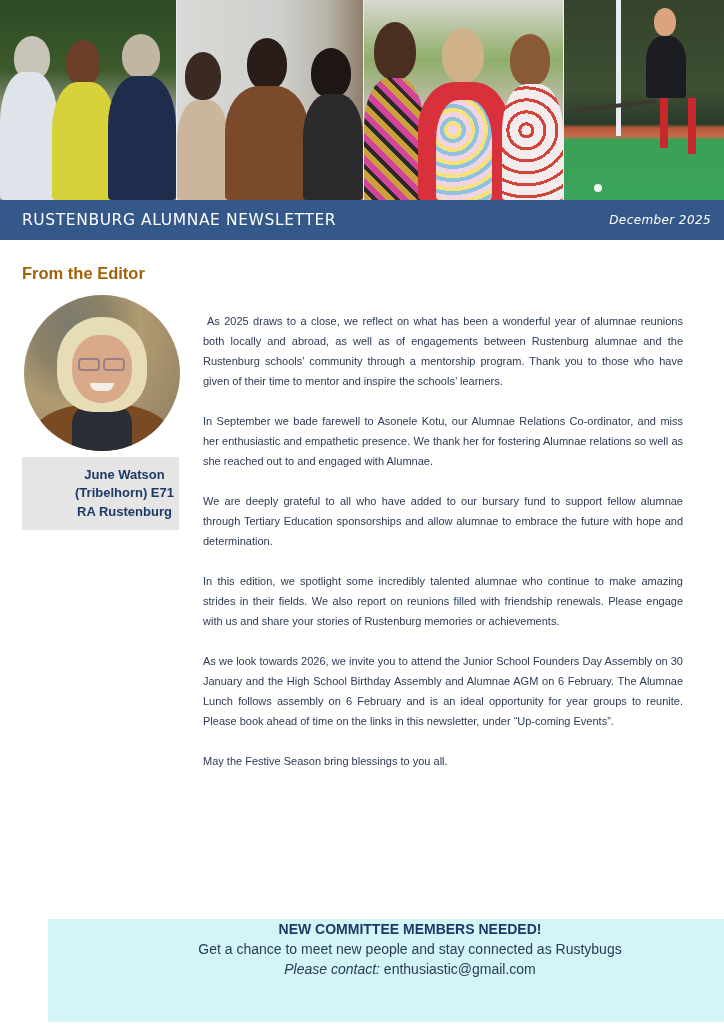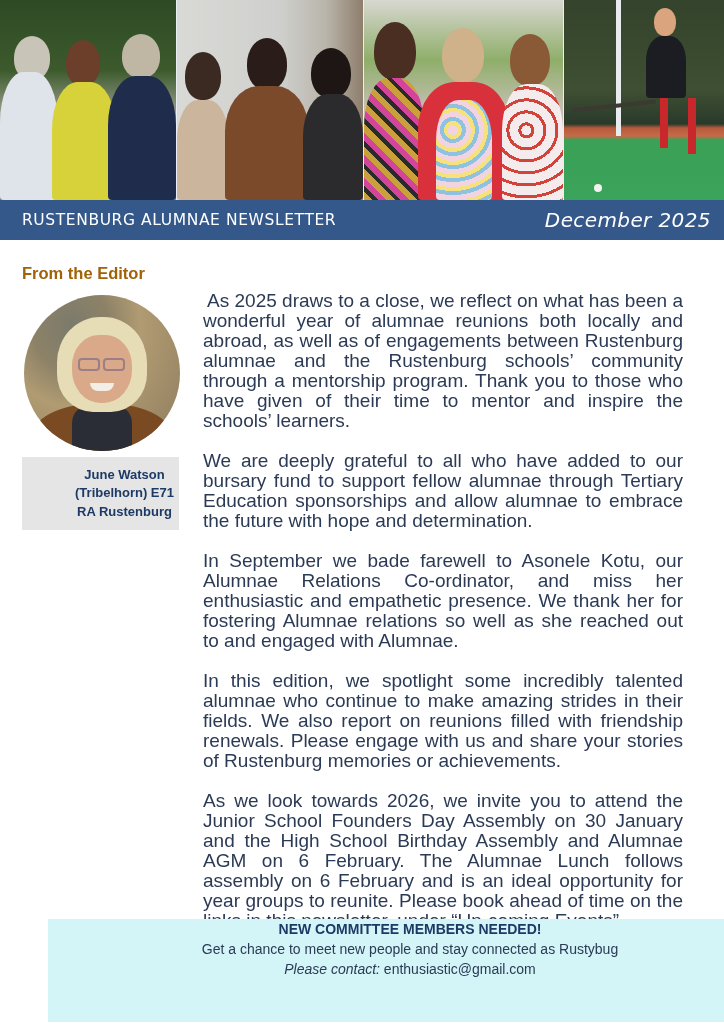--- a/index.html
+++ b/index.html
@@ -23,41 +23,41 @@
   .p3 { background: linear-gradient(180deg, #d8d8d0 0%, #8fae6a 30%, #c5c0b3 55%, #b49a8a 100%); }
   
   .p4 { background: linear-gradient(180deg, #34432b 0%, #3e4f33 45%, #2a3a2a 62%, #b65a3d 64%, #c66a48 68%, #3aa157 70%, #3aa45a 100%); }
 
   .head { border-radius: 50% 50% 45% 45%; }
   .body-shape { border-radius: 40% 40% 4px 4px; }
 
   
   .banner { position: absolute; left: 0; top: 200px; width: 724px; height: 40px; background: #34588a; display: flex; align-items: center; justify-content: space-between; padding: 0 13px 0 22px; }
   .banner-title { color: #ffffff; font-family: "DejaVu Sans", sans-serif; font-size: 15.5px; letter-spacing: 0.6px; font-weight: normal; }
-  .banner-date { color: #ffffff; font-family: "DejaVu Sans", sans-serif; font-size: 20px; font-style: italic; letter-spacing: 0.4px; }
+  .banner-date { color: #ffffff; font-family: "DejaVu Sans", sans-serif; font-size: 12px; font-style: italic; letter-spacing: 0.4px; }
 
   
   .editor-heading { position: absolute; left: 22px; top: 264px; font-size: 16.5px; font-weight: bold; color: #a16207; }
   .editor-photo { position: absolute; left: 24px; top: 295px; width: 156px; height: 156px; border-radius: 50%; overflow: hidden;
     background: radial-gradient(ellipse at 30% 20%, #7b7a6c 0%, #8d8267 25%, #b09b72 45%, #a08c68 70%, #8a7a60 100%); }
   .editor-photo .hair { position: absolute; left: 33px; top: 22px; width: 90px; height: 95px; border-radius: 48% 48% 40% 40%; background: #e6dcb6; }
   .editor-photo .face { position: absolute; left: 48px; top: 40px; width: 60px; height: 68px; border-radius: 45% 45% 48% 48%; background: #d9a98a; }
   .editor-photo .glasses-l, .editor-photo .glasses-r { position: absolute; top: 63px; width: 22px; height: 13px; border: 2px solid #9b7f86; border-radius: 4px; }
   .editor-photo .glasses-l { left: 54px; }
   .editor-photo .glasses-r { left: 79px; }
   .editor-photo .smile { position: absolute; left: 66px; top: 88px; width: 24px; height: 8px; border-radius: 0 0 12px 12px; background: #f3eee6; }
   .editor-photo .jacket { position: absolute; left: 10px; top: 108px; width: 136px; height: 60px; border-radius: 50% 50% 0 0; background: #7a4a22; }
   .editor-photo .vest { position: absolute; left: 48px; top: 110px; width: 60px; height: 60px; border-radius: 30% 30% 0 0; background: #2a2d35; }
 
   .editor-namebox { position: absolute; left: 22px; top: 457px; width: 157px; height: 73px; background: #e5e5e5; display: flex; flex-direction: column; align-items: center; justify-content: center; padding-left: 48px; }
   .editor-namebox span { display: block; font-size: 13px; font-weight: bold; color: #1d3a66; line-height: 18.5px; text-align: center; }
 
   
   .letter { position: absolute; left: 203px; top: 291px; width: 480px; }
-  .letter p { font-size: 19px; line-height: 20px; color: #2b3a55; text-align: justify; margin-bottom: 20px; }
+  .letter p { font-size: 11px; line-height: 20px; color: #2b3a55; text-align: justify; margin-bottom: 20px; margin-top: 20px; }
   .letter p.first { text-indent: 4px; }
 
   
   .callout { position: absolute; left: 0; top: 919px; width: 724px; height: 103px; background: #d3f5f7; display: flex; flex-direction: column; align-items: center; padding-top: 0; margin-left: 48px; }
   .callout-title { font-size: 14px; font-weight: bold; color: #1d3a66; line-height: 20px; }
   .callout-line { font-size: 14px; color: #2b3a55; line-height: 20px; }
   .callout-contact-label { font-style: italic; }
 </style>
 </head>
 <body>
@@ -117,27 +117,27 @@
 </div>
 
 <div class="editor-namebox">
   <span>June Watson</span>
   <span>(Tribelhorn) E71</span>
   <span>RA Rustenburg</span>
 </div>
 
 <div class="letter">
   <p class="first">As 2025 draws to a close, we reflect on what has been a wonderful year of alumnae reunions both locally and abroad, as well as of engagements between Rustenburg alumnae and the Rustenburg schools’ community through a mentorship program. Thank you to those who have given of their time to mentor and inspire the schools’ learners.</p>
+  <p>In September we bade farewell to Asonele Kotu, our Alumnae Relations Co-ordinator, and miss her enthusiastic and empathetic presence. We thank her for fostering Alumnae relations so well as she reached out to and engaged with Alumnae.</p>
   <p>We are deeply grateful to all who have added to our bursary fund to support fellow alumnae through Tertiary Education sponsorships and allow  alumnae to embrace the future with hope and determination.</p>
-  <p>In September we bade farewell to Asonele Kotu, our Alumnae Relations Co-ordinator, and miss her enthusiastic and empathetic presence. We thank her for fostering Alumnae relations so well as she reached out to and engaged with Alumnae.</p>
   <p>In this edition, we spotlight some incredibly talented alumnae who continue to make amazing strides in their fields. We also report on reunions filled with friendship renewals. Please engage with us and share your stories of Rustenburg memories or achievements.</p>
   <p>As we look towards 2026, we invite you to attend the Junior School Founders Day Assembly on 30 January and the High School Birthday Assembly and Alumnae AGM on 6 February. The Alumnae Lunch follows assembly on 6 February and is an ideal opportunity for year groups to reunite. Please book ahead of time on the links in this newsletter, under “Up-coming Events”.</p>
   <p>May the Festive Season bring blessings to you all.</p>
 </div>
 
 <div class="callout">
   <div class="callout-title">NEW COMMITTEE MEMBERS NEEDED!</div>
-  <div class="callout-line">Get a chance to meet new people and stay connected as Rustybug</div>
+  <div class="callout-line">Get a chance to meet new people and stay connected as Rustybugs</div>
   <div class="callout-line">
     <span class="callout-contact-label">Please contact:</span>
     <span>enthusiastic@gmail.com</span>
   </div>
 </div>
 
 </body></html>

